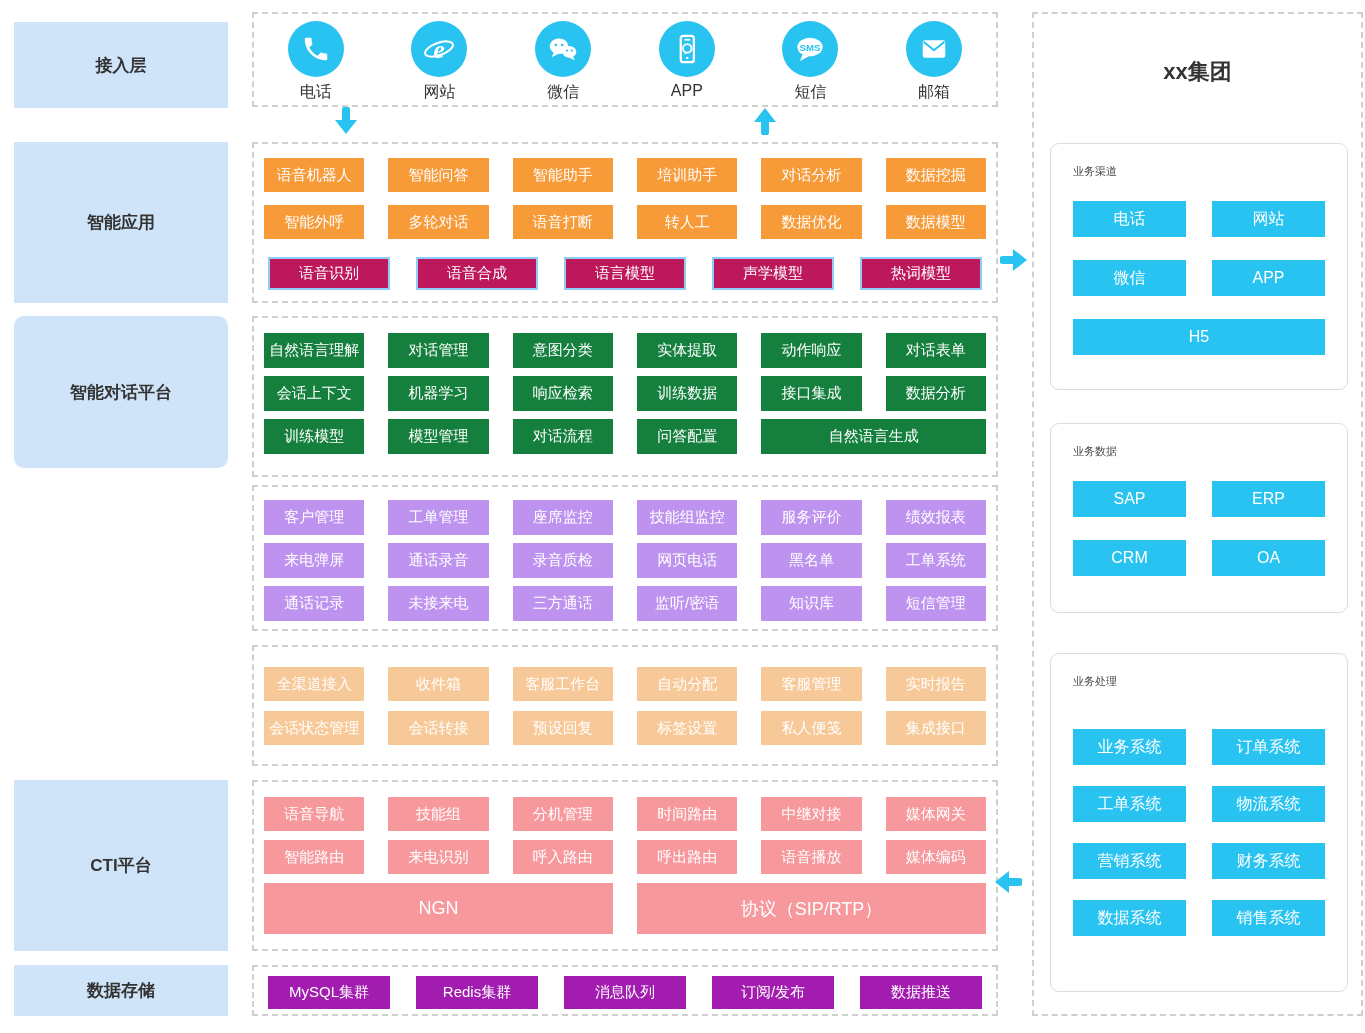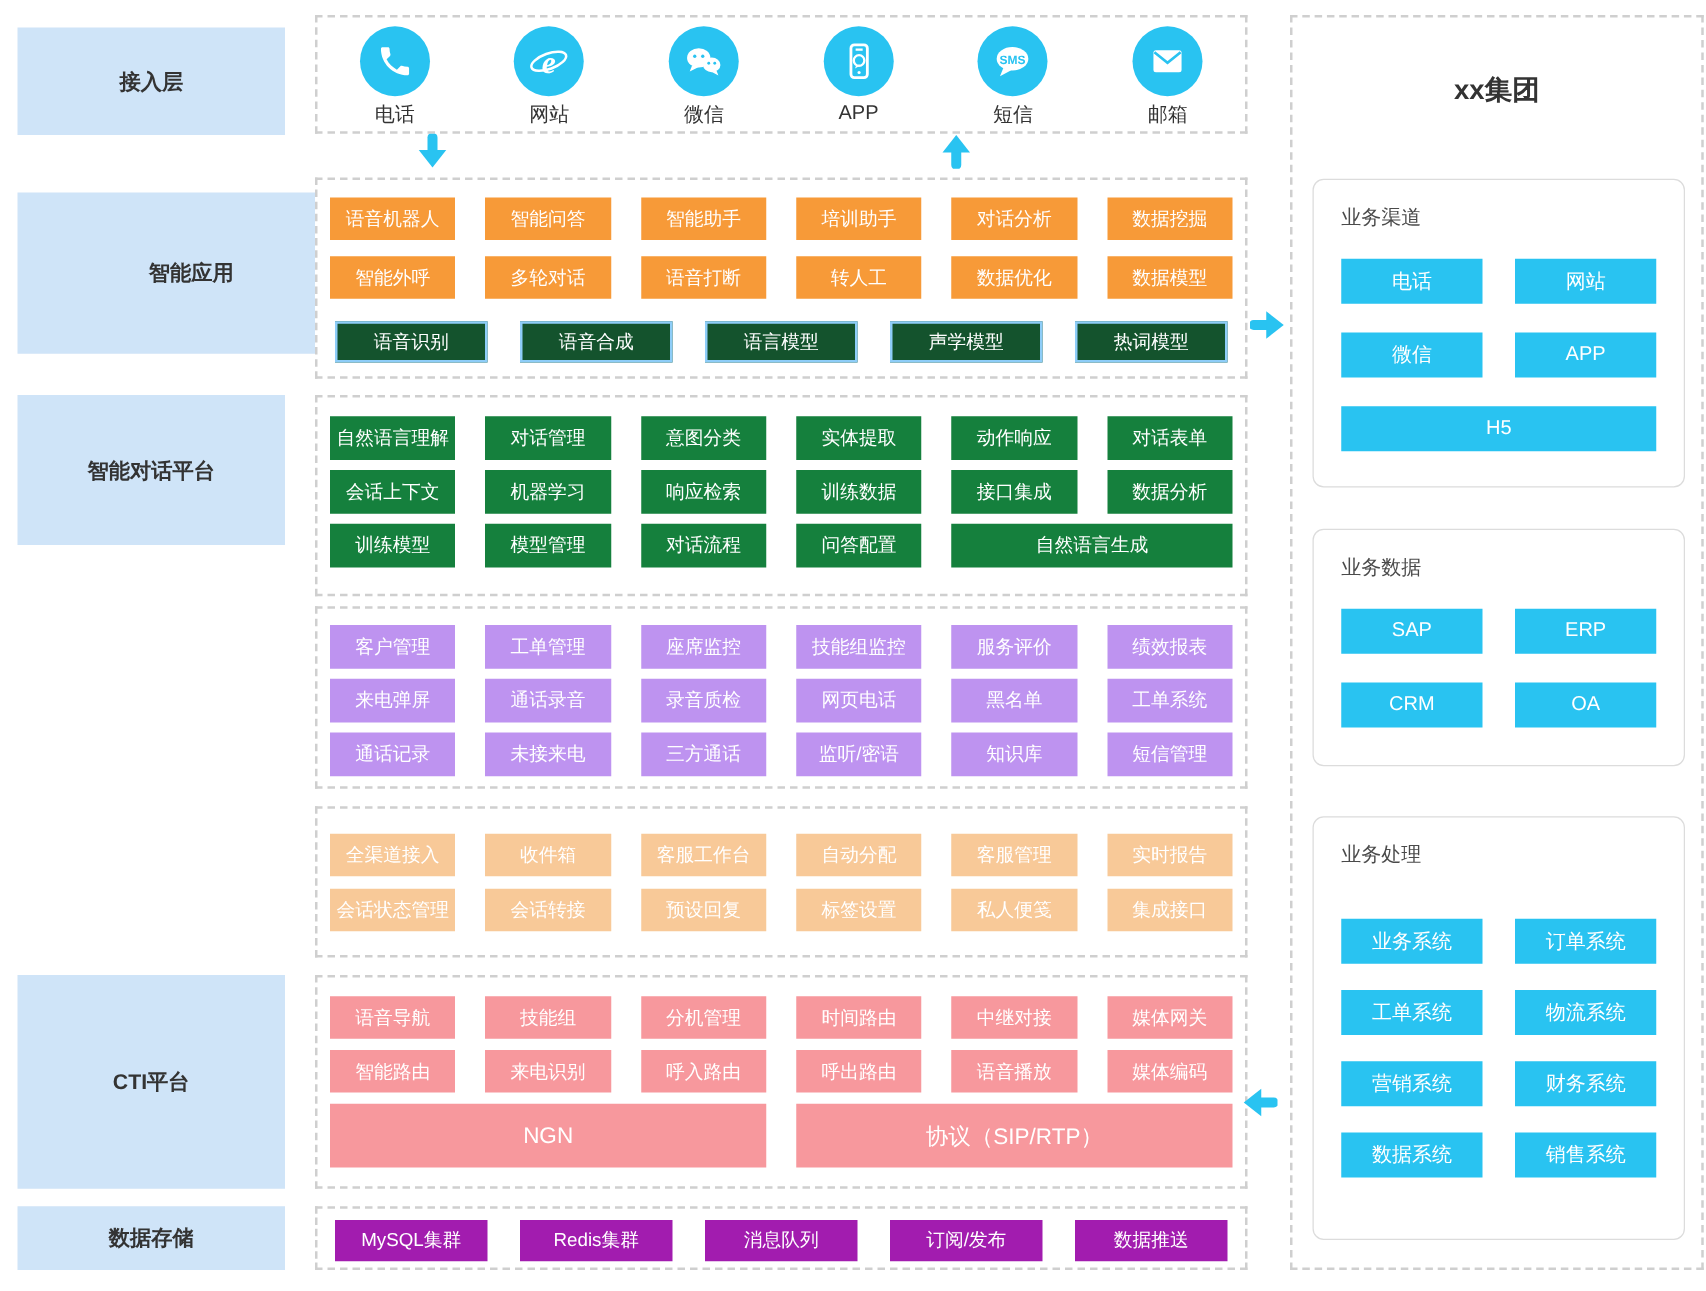--- a/index.html
+++ b/index.html
@@ -4,22 +4,22 @@
 <style>
   html,body{margin:0;padding:0;background:#fff;}
   body{font-family:"Liberation Sans", "DejaVu Sans", sans-serif;}
   .canvas{position:relative;width:1365px;height:1033px;background:#fff;overflow:hidden;}
 
   
   .layer{position:absolute;left:14px;width:214px;background:#cfe4f8;
          display:flex;align-items:center;justify-content:center;
          font-size:17px;font-weight:bold;color:#333;}
   #layer-0{top:22px;height:86px;}
-  #layer-1{top:154px;height:129px;padding-left:32px;}
-  #layer-2{top:316px;height:120px;}
+  #layer-1{top:142px;height:161px;}
+  #layer-2{top:316px;height:152px;border-radius:10px;}
   #layer-3{top:485px;height:281px;}
   #layer-4{top:780px;height:171px;}
   #layer-5{top:965px;height:51px;}
 
   
   .panel{position:absolute;left:252px;width:746px;border:2px dashed #cfcfcf;
          box-sizing:border-box;background:#fff;}
   #access-panel{top:12px;height:95px;display:flex;justify-content:space-around;align-items:flex-start;padding-top:7px;}
   #app-panel{top:142px;height:161px;}
   #dlg-panel{top:316px;height:161px;}
@@ -36,21 +36,21 @@
   #cti-panel .rows{padding:15px 10px 0;gap:9px;}
   #store-panel .rows{padding:9px 14px 0;}
 
   .grid6{display:grid;grid-template-columns:repeat(6,1fr);gap:13px 24px;}
   .grid5{display:grid;grid-template-columns:repeat(5,1fr);gap:13px 26px;}
   #app-panel .grid5{margin-top:5px;padding:0 4px;}
 
   .btn{height:33px;display:flex;align-items:center;justify-content:center;
        color:#fff;font-size:15px;white-space:nowrap;overflow:hidden;}
   .orange{background:#f79a38;height:34px;}
-  .blue{background:#14532d;border:2px solid #8ecdf8;box-sizing:border-box;}
+  .blue{background:#be185d;border:2px solid #8ecdf8;box-sizing:border-box;}
   .green{background:#15803d;height:35px;}
   .purple{background:#be93f0;height:35px;}
   .peach{background:#f8c998;height:34px;}
   .pink{background:#f7989d;height:34px;}
   .pink.tall{height:51px;font-size:18px;}
   .gray{background:#a21caf;}
 
   
   .chan{display:flex;flex-direction:column;align-items:center;width:110px;}
   .circle{width:56px;height:56px;border-radius:50%;background:#29c3f1;
@@ -66,21 +66,21 @@
 
   
   #right-panel{position:absolute;left:1032px;top:12px;width:331px;height:1004px;
                border:2px dashed #cfcfcf;box-sizing:border-box;background:#fff;}
   .group-title{margin-top:43px;text-align:center;font-size:22px;font-weight:bold;color:#333;}
   .card{position:absolute;left:16px;width:298px;border:1px solid #dcdcdc;border-radius:9px;
         box-sizing:border-box;background:#fff;padding:20px 22px 0;}
   #card-channels{top:129px;height:247px;}
   #card-data{top:409px;height:190px;}
   #card-process{top:639px;height:339px;}
-  .card-title{font-size:16px;color:#4a4a4a;}
+  .card-title{font-size:11px;color:#4a4a4a;}
   .grid2{display:grid;grid-template-columns:repeat(2,1fr);gap:23px 26px;margin-top:22px;}
   #card-process .grid2{margin-top:40px;gap:21px 26px;}
   .cyan-btn{height:36px;background:#29c3f1;color:#fff;font-size:16px;
             display:flex;align-items:center;justify-content:center;white-space:nowrap;}
 </style>
 </head>
 <body>
 
 <div class="canvas">
 

